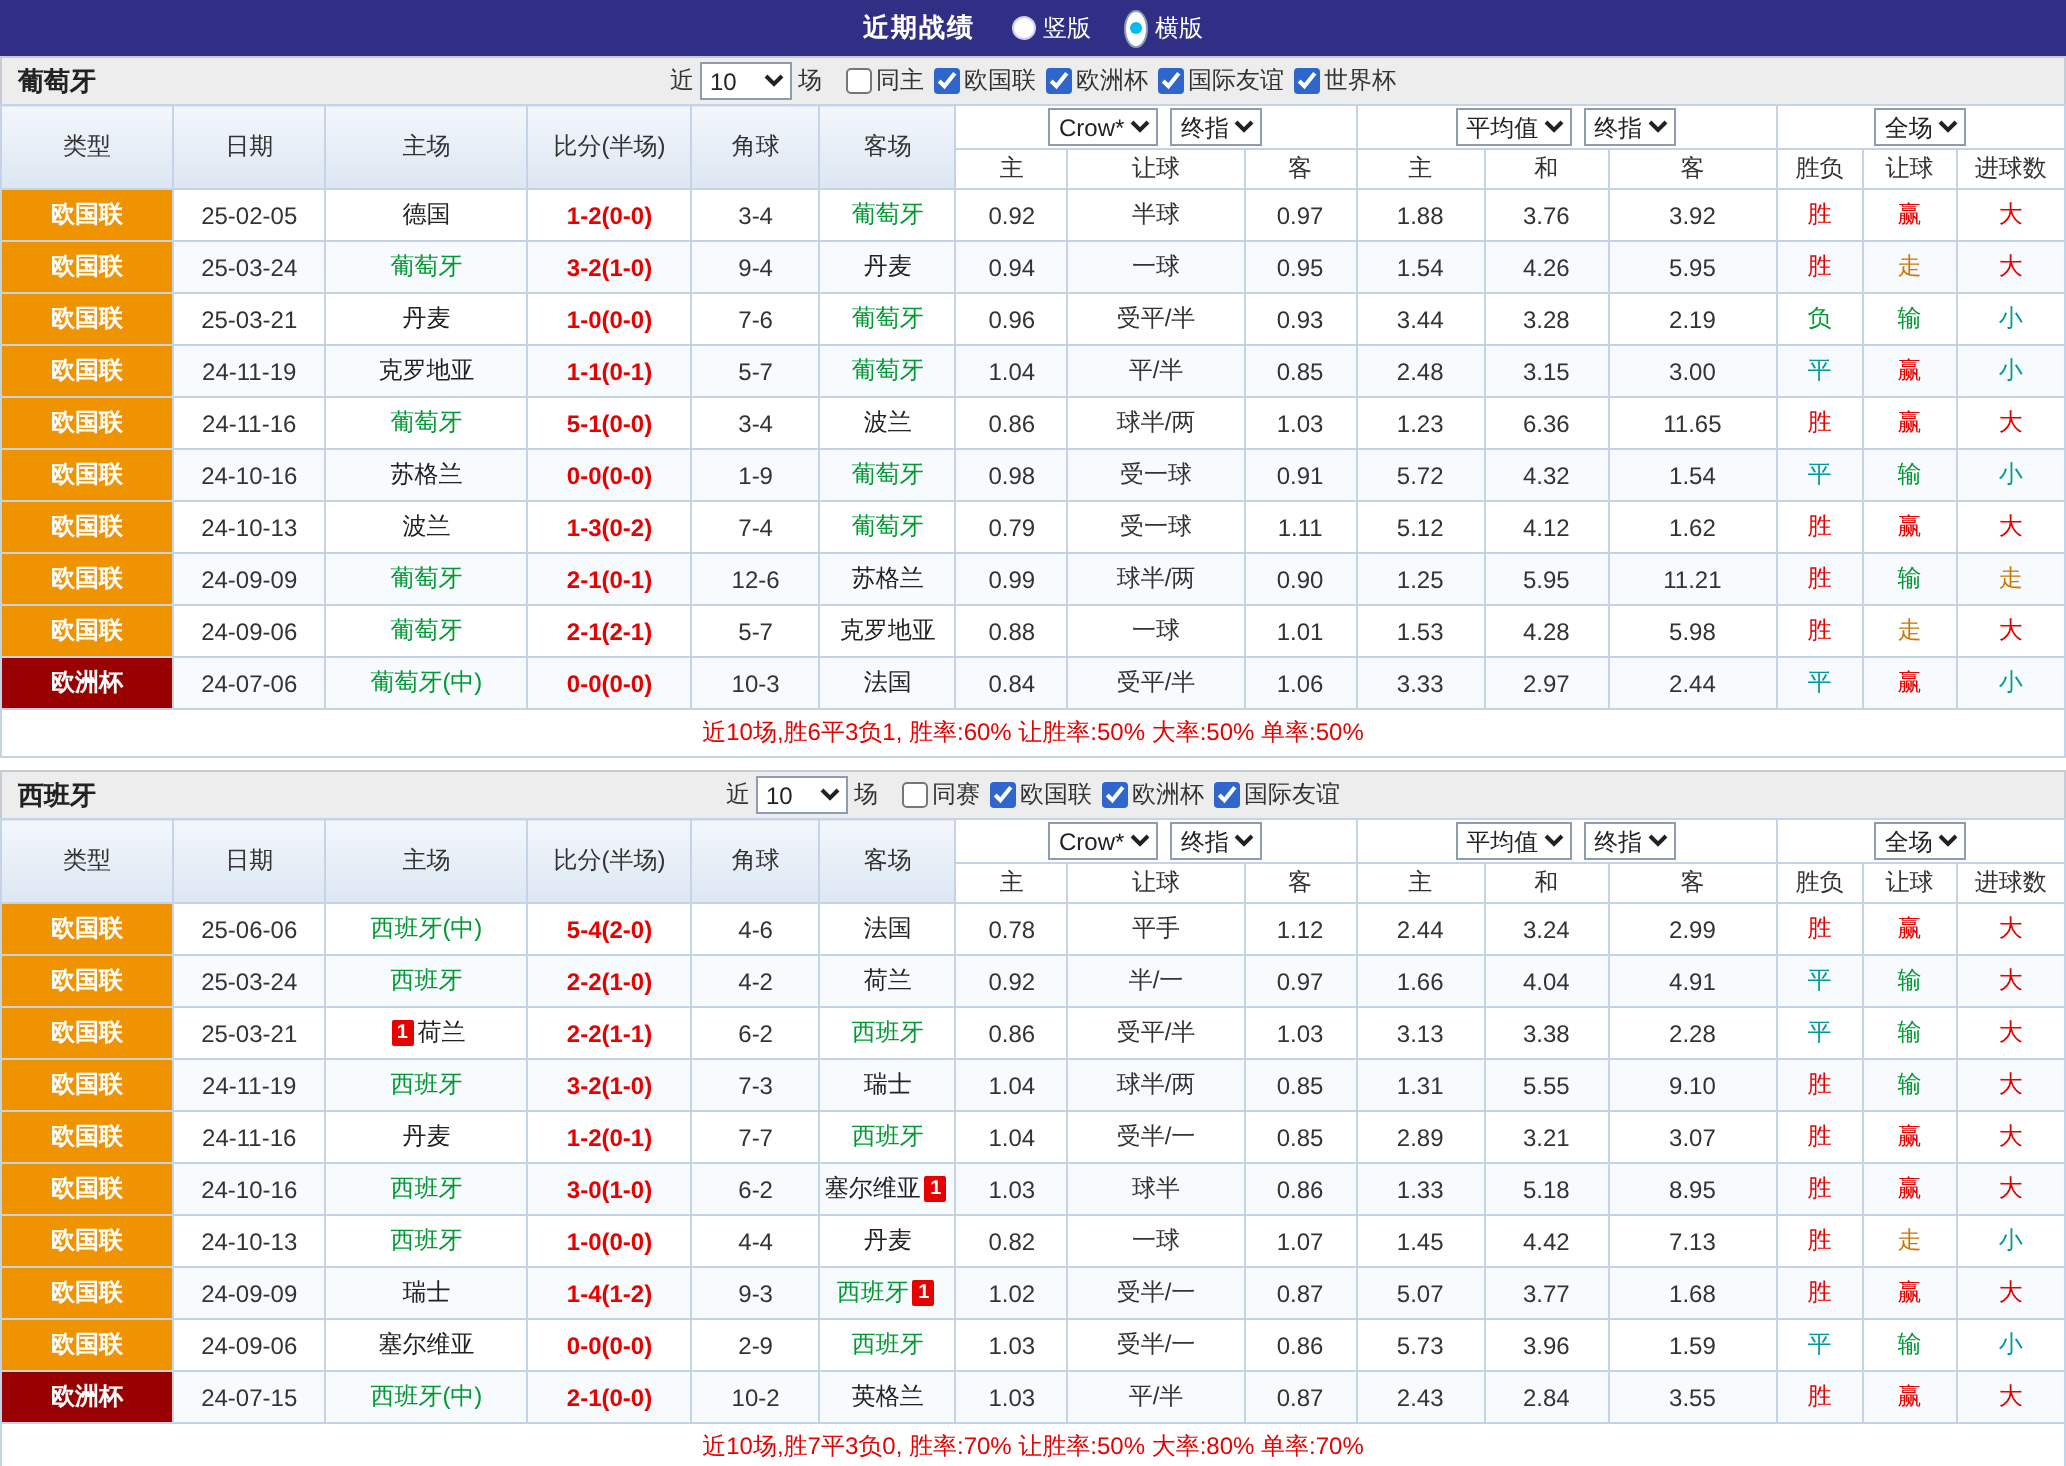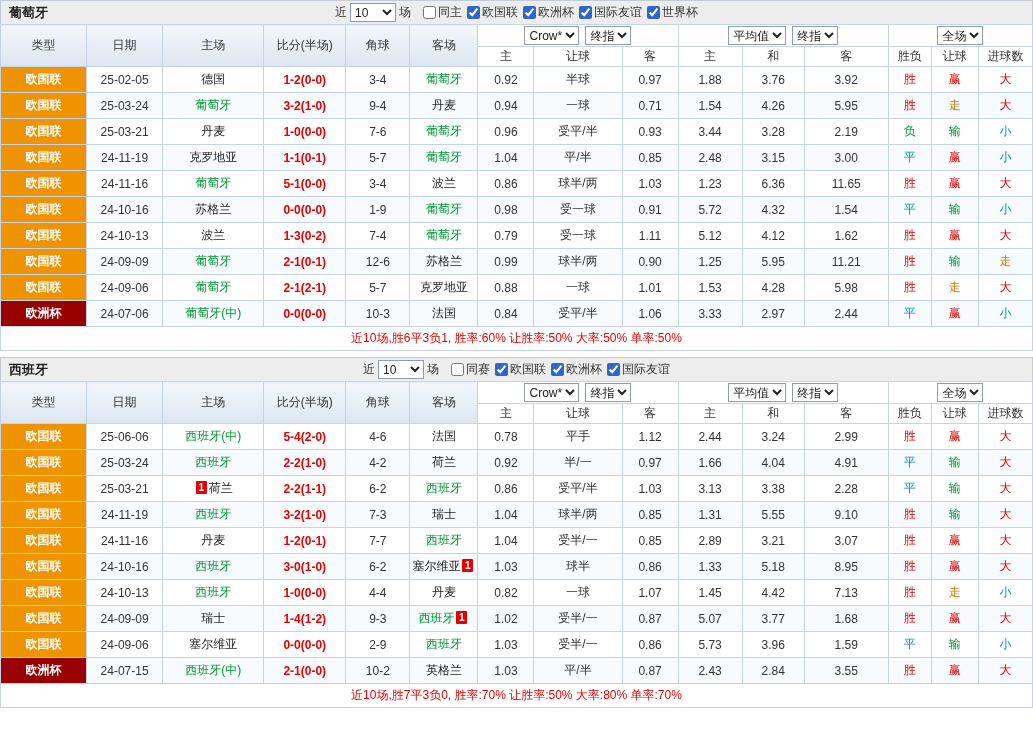--- a/index.html
+++ b/index.html
@@ -81,20 +81,33 @@
   tfoot .summary {
     height: 24px; background: #fff;
     color: var(--summary, #E60000); font-size: 12px;
   }
 </style>
 </head>
 <body>
 
 <div class="page">
 
+  <div class="topbar">
+    <span class="title">近期战绩</span>
+    <div class="radios">
+        <label class="radio-opt">
+          <span class="radio-circle"></span>
+          <span>竖版</span>
+        </label>
+        <label class="radio-opt">
+          <span class="radio-circle sel"></span>
+          <span>横版</span>
+        </label>
+      </div>
+  </div>
 
   <section class="team-section">
     <div class="sec-header">
       <span class="team-name">葡萄牙</span>
       <div class="filters">
         <span>近</span>
         <select class="sel games">
           <option>10</option>
         </select>
         <span>场</span>
@@ -190,21 +203,21 @@
           </tr>
           <tr>
             <td class="type" style="color: rgb(255, 255, 255); background: rgb(239, 148, 0);">欧国联</td>
             <td>25-03-24</td>
             <td><span class="team hl">葡萄牙</span></td>
             <td class="score">3-2(1-0)</td>
             <td>9-4</td>
             <td><span class="team">丹麦</span></td>
             <td>0.94</td>
             <td>一球</td>
-            <td>0.71</td>
+            <td>0.95</td>
             <td>1.54</td>
             <td>4.26</td>
             <td>5.95</td>
             <td style="color: rgb(230, 0, 0);">胜</td>
             <td style="color: rgb(204, 119, 0);">走</td>
             <td style="color: rgb(230, 0, 0);">大</td>
           </tr>
           <tr>
             <td class="type" style="color: rgb(255, 255, 255); background: rgb(239, 148, 0);">欧国联</td>
             <td>25-03-21</td>

